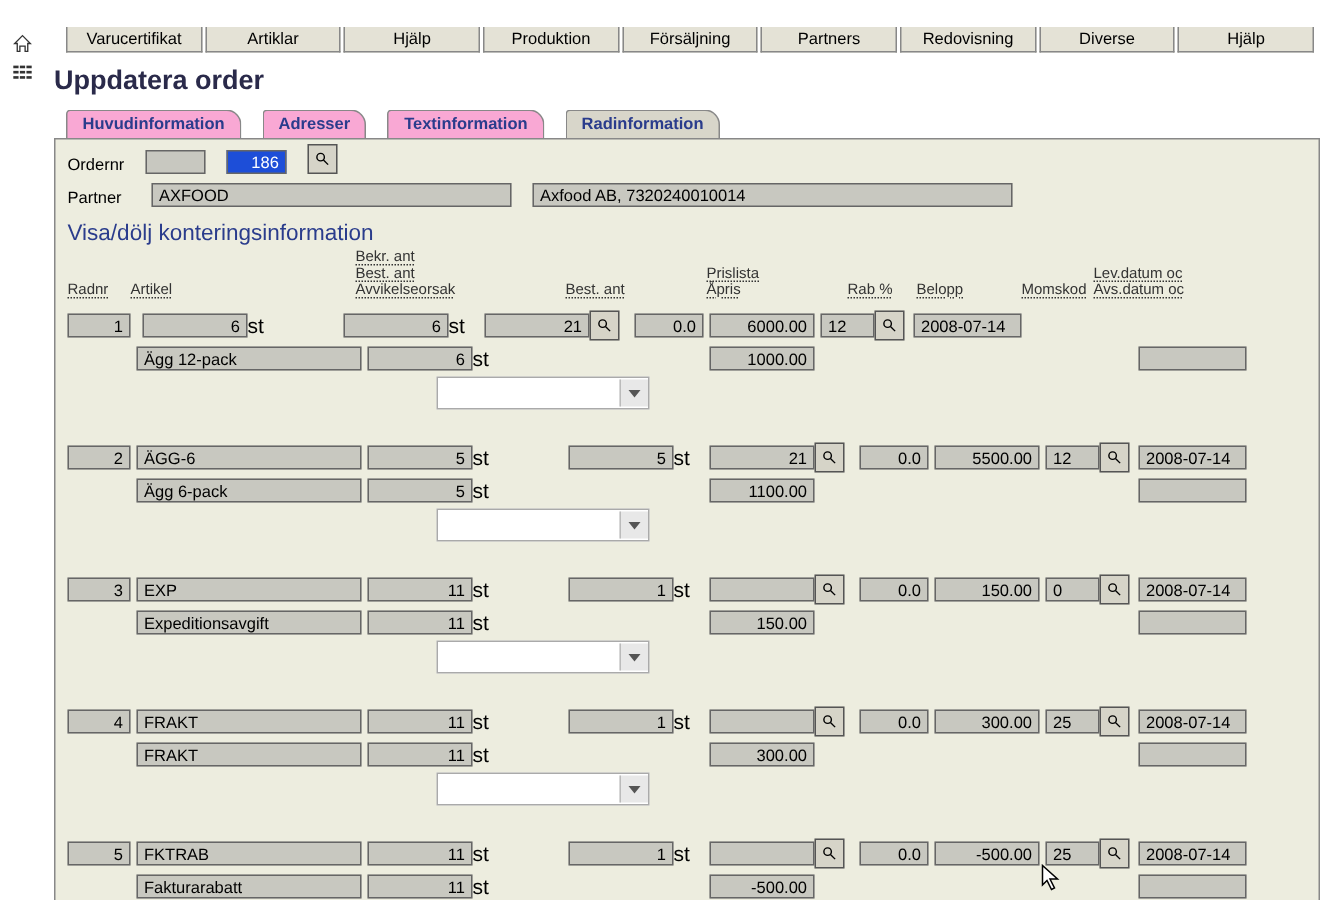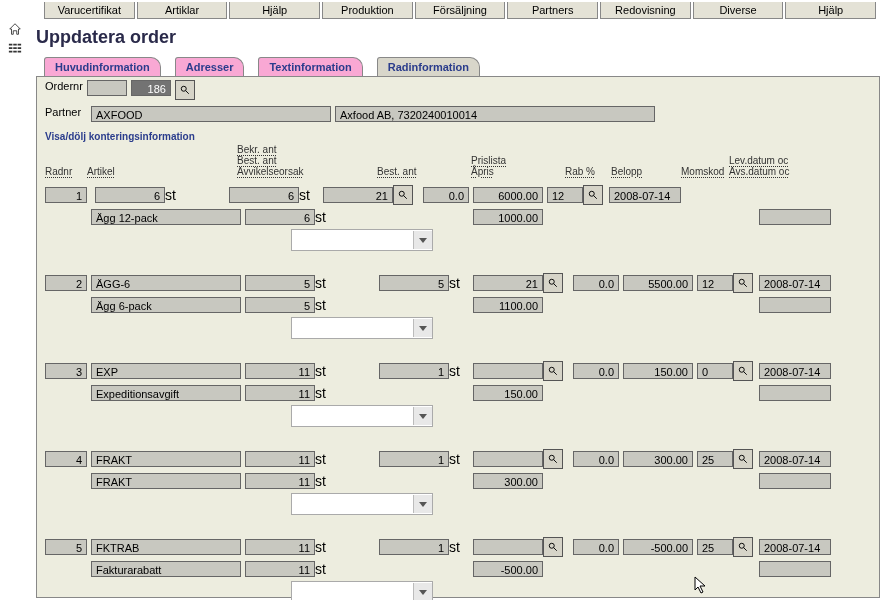--- a/index.html
+++ b/index.html
@@ -1,33 +1,33 @@
 <!DOCTYPE html>
 <html><head>
 <meta charset="utf-8">
 <style>
   html,body{margin:0;padding:0;font-family:Verdana,Tahoma,Arial,sans-serif;font-size:11px;color:#000;background:#fff}
   body{width:880px;height:600px;overflow:hidden}
-  .menu{display:flex;gap:0;padding:2px 2px 0 44px;align-items:flex-start}
+  .menu{display:flex;gap:0;padding:18px 2px 0 44px;align-items:flex-start}
   .menu .tab{border:1px solid #888;border-top:none;background:#e4e2d6;padding:2px 0;text-align:center;width:95px;margin-right:2px;font-size:11px;cursor:pointer}
   .left-icons{position:absolute;left:4px;top:22px;display:flex;flex-direction:column;gap:6px;align-items:center;width:22px}
   .left-icons svg,.left-icons span{display:block}
   .page-title{font-size:18px;font-weight:bold;color:#2a2a4a;margin:8px 0 6px 36px}
   .tabbar{display:flex;align-items:flex-end;margin-left:44px;height:22px}
   .tabbar .t{position:relative;padding:3px 10px;border:1px solid #888;border-bottom:none;margin-right:14px;border-radius:3px 10px 0 0;font-weight:bold;color:#2a3c8c;cursor:pointer;font-size:11px}
   .tabbar .t.inactive{background:#f9a8d4}
   .tabbar .t.active{background:#d8d6ca}
   .panel{margin-left:36px;border:1px solid #888;background:#ededdf;height:520px;position:relative}
-  .row{display:flex;align-items:flex-start;gap:4px;padding:3px 8px}
+  .row{display:flex;align-items:flex-end;gap:14px;padding:3px 8px}
   .lbl{font-size:11px}
   .fld{background:#c8c8c0;border:1px solid #666;height:16px;line-height:16px;padding:0 4px;font-size:11px;box-sizing:border-box}
   .fld.r{text-align:right}
-  .hi{background:#737373;color:#fff;text-align:right}
+  .hi{background:#1d4ed8;color:#fff;text-align:right}
   .lookup{width:18px;height:18px;border:1px solid #555;background:#d6d4c8;display:inline-flex;align-items:center;justify-content:center;cursor:pointer}
-  .block-title{font-weight:bold;color:#2a3c8c;padding:6px 8px 2px;font-size:10px}
+  .block-title{font-weight:normal;color:#2a3c8c;padding:6px 8px 2px;font-size:15px}
   .grid{position:relative;padding:0 8px}
   .hdr{display:flex;align-items:flex-end;border-bottom:0;margin-bottom:6px}
   .hdr .h{font-size:10px;color:#333;text-decoration:underline;text-decoration-style:dotted;text-underline-offset:2px;padding-bottom:2px}
   .orow{margin-bottom:22px}
   .oline{display:flex;align-items:center;margin-bottom:4px}
   .c-radnr{width:42px}
   .c-art{width:150px}
   .c-qty{width:70px}
   .c-unit{width:24px;font-size:14px}
   .c-best{width:70px}

